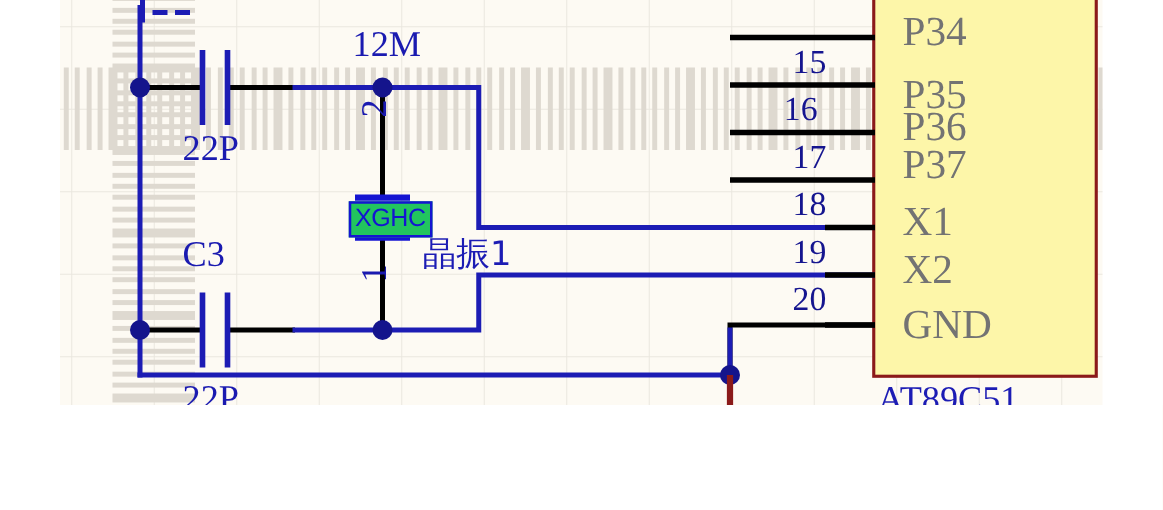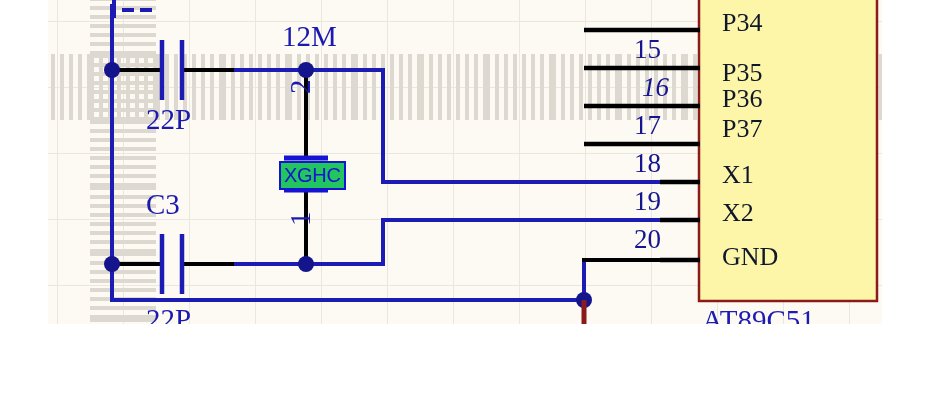--- a/index.html
+++ b/index.html
@@ -54,21 +54,21 @@
     overflow: visible;
   }
   .lbl {
     position: absolute;
     white-space: nowrap;
     line-height: 1;
     color: #1a1ab0;
   }
   .val { font-size: 29px; font-weight: 400; }
   .pinnum { font-size: 27px; color: #15158f; }
-  .pinname { font-size: 26px; color: #0f172a; font-weight: 400; }
+  .pinname { font-size: 33px; color: #737373; font-weight: 400; }
   .icname { font-size: 29px; color: #1c1cb4; }
   .cjk { font-family: "DejaVu Sans", sans-serif; font-size: 27px; color: #1c1cb4; }
   .rot { transform: rotate(-90deg); transform-origin: left top; }
   .xghcbox {
     position: absolute;
     border: 2.5px solid #1414d2;
     background: #22c55e;
     color: #1414d2;
     font-family: "Liberation Sans", sans-serif;
     font-size: 20px;
@@ -162,23 +162,24 @@
 
   <div class="lbl val" style="left:146px; top:190px;">C3</div>
 
   <div class="lbl val" style="left:146px; top:305px;">22P</div>
 
   <div class="lbl val rot" style="left:286px; top:94px;">2</div>
   <div class="lbl val rot" style="left:286px; top:226px;">1</div>
 
   <div class="xghcbox" style="left:279px; top:161px;">XGHC</div>
 
+  <div class="lbl cjk" style="left:338px; top:190px;">晶振1</div>
 
   <div class="lbl pinnum" style="left:634px; top:36px;">15</div>
-  <div class="lbl pinnum" style="left:642px; top:74px;font-style:italic;">16</div>
+  <div class="lbl pinnum" style="left:627px; top:74px;">16</div>
   <div class="lbl pinnum" style="left:634px; top:112px;">17</div>
   <div class="lbl pinnum" style="left:634px; top:150px;">18</div>
   <div class="lbl pinnum" style="left:634px; top:188px;">19</div>
   <div class="lbl pinnum" style="left:634px; top:226px;">20</div>
 
   <div class="lbl pinname" style="left:722px; top:10px;">P34</div>
   <div class="lbl pinname" style="left:722px; top:60px;">P35</div>
   <div class="lbl pinname" style="left:722px; top:86px;">P36</div>
   <div class="lbl pinname" style="left:722px; top:116px;">P37</div>
   <div class="lbl pinname" style="left:722px; top:162px;">X1</div>

